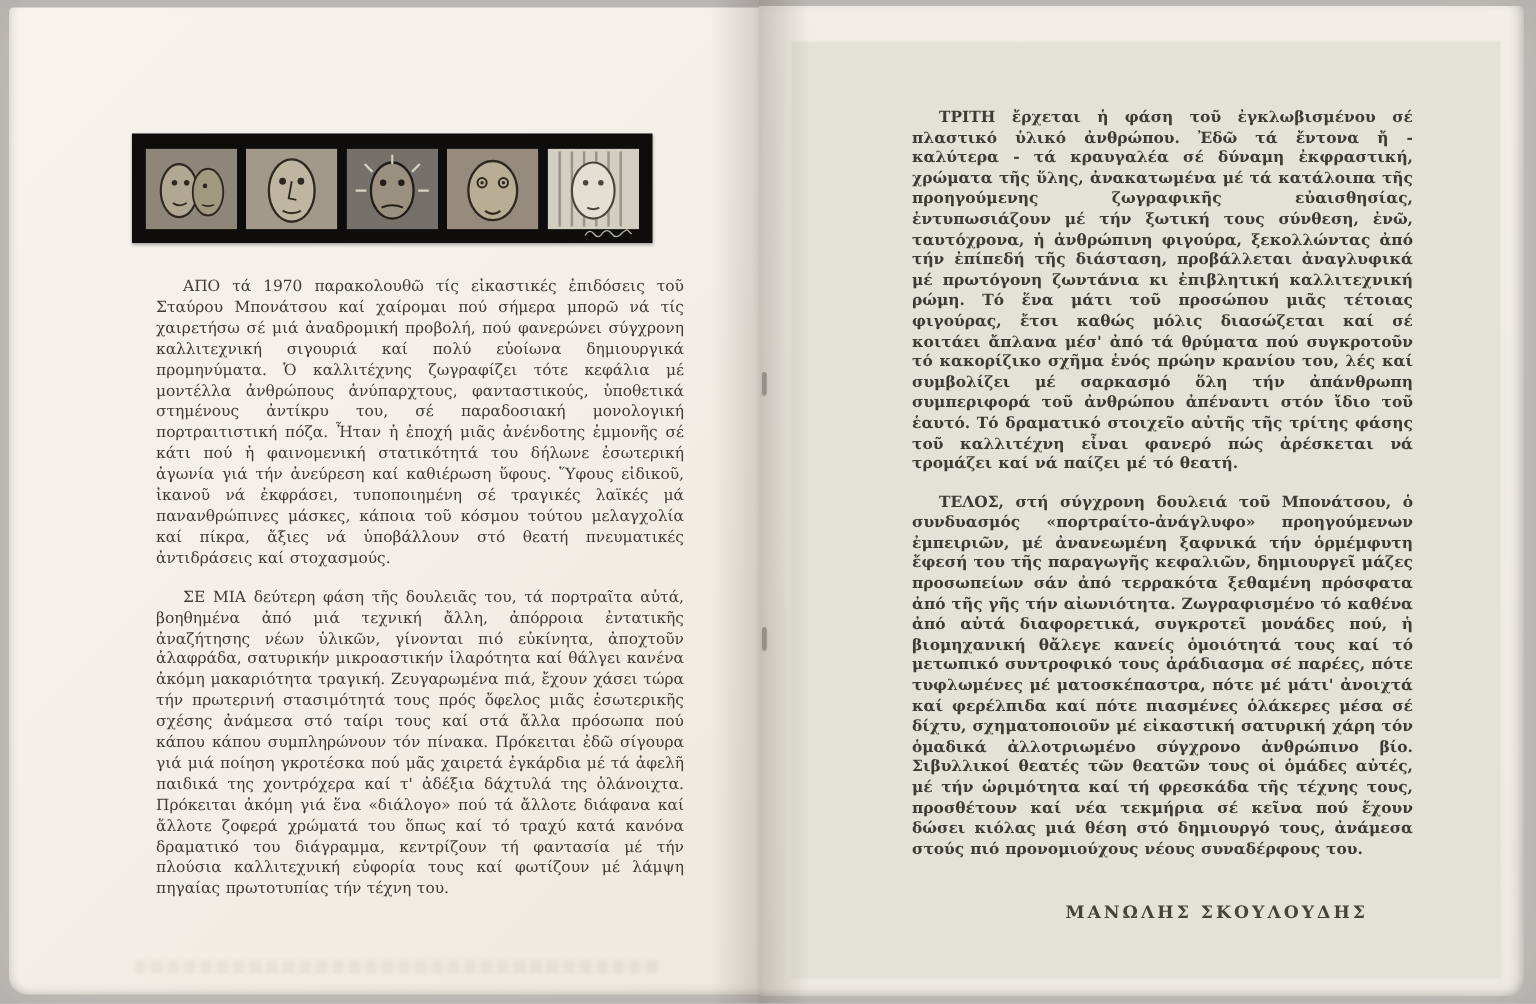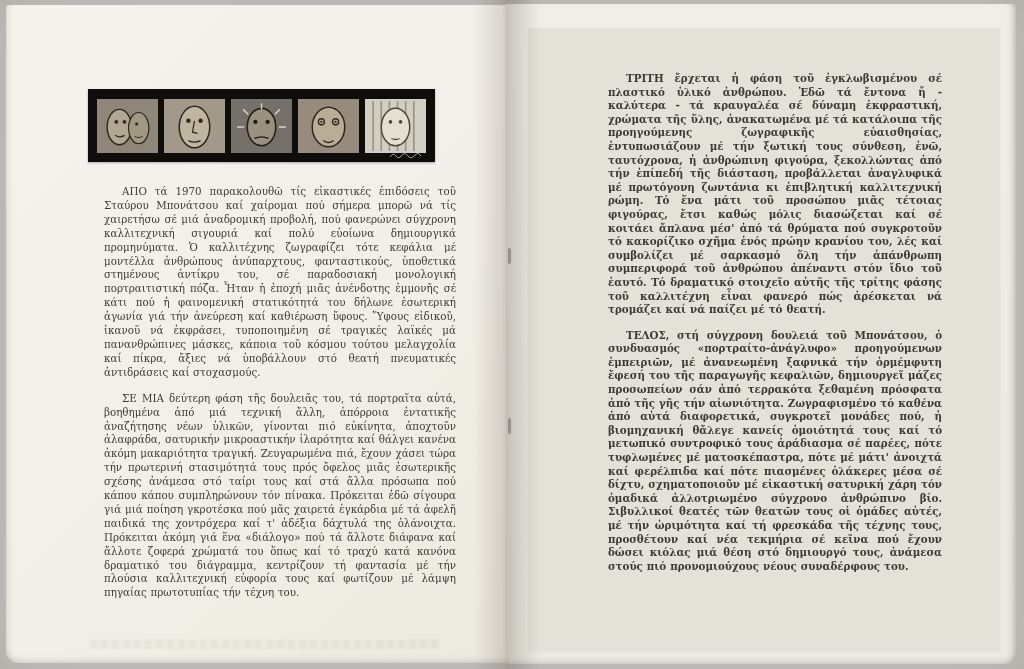--- a/index.html
+++ b/index.html
@@ -144,20 +144,21 @@
     </div>
 
     <div class="smudge"></div>
   </div>
 
   <div class="page page-right">
     <div class="panel">
       <div class="text-col right-col">
         <p>ΤΡΙΤΗ ἔρχεται ἡ φάση τοῦ ἐγκλωβισμένου σέ πλαστικό ὑλικό ἀνθρώπου. Ἐδῶ τά ἔντονα ἤ - καλύτερα - τά κραυγαλέα σέ δύναμη ἐκφραστική, χρώματα τῆς ὕλης, ἀνακατωμένα μέ τά κατάλοιπα τῆς προηγούμενης ζωγραφικῆς εὐαισθησίας, ἐντυπωσιάζουν μέ τήν ξωτική τους σύνθεση, ἐνῶ, ταυτόχρονα, ἡ ἀνθρώπινη φιγούρα, ξεκολλώντας ἀπό τήν ἐπίπεδή τῆς διάσταση, προβάλλεται ἀναγλυφικά μέ πρωτόγονη ζωντάνια κι ἐπιβλητική καλλιτεχνική ρώμη. Τό ἕνα μάτι τοῦ προσώπου μιᾶς τέτοιας φιγούρας, ἔτσι καθώς μόλις διασώζεται καί σέ κοιτάει ἄπλανα μέσ' ἀπό τά θρύματα πού συγκροτοῦν τό κακορίζικο σχῆμα ἑνός πρώην κρανίου του, λές καί συμβολίζει μέ σαρκασμό ὅλη τήν ἀπάνθρωπη συμπεριφορά τοῦ ἀνθρώπου ἀπέναντι στόν ἴδιο τοῦ ἑαυτό. Τό δραματικό στοιχεῖο αὐτῆς τῆς τρίτης φάσης τοῦ καλλιτέχνη εἶναι φανερό πώς ἀρέσκεται νά τρομάζει καί νά παίζει μέ τό θεατή.</p>
         <p>ΤΕΛΟΣ, στή σύγχρονη δουλειά τοῦ Μπονάτσου, ὁ συνδυασμός «πορτραίτο-ἀνάγλυφο» προηγούμενων ἐμπειριῶν, μέ ἀνανεωμένη ξαφνικά τήν ὁρμέμφυτη ἔφεσή του τῆς παραγωγῆς κεφαλιῶν, δημιουργεῖ μάζες προσωπείων σάν ἀπό τερρακότα ξεθαμένη πρόσφατα ἀπό τῆς γῆς τήν αἰωνιότητα. Ζωγραφισμένο τό καθένα ἀπό αὐτά διαφορετικά, συγκροτεῖ μονάδες πού, ἡ βιομηχανική θἄλεγε κανείς ὁμοιότητά τους καί τό μετωπικό συντροφικό τους ἀράδιασμα σέ παρέες, πότε τυφλωμένες μέ ματοσκέπαστρα, πότε μέ μάτι' ἀνοιχτά καί φερέλπιδα καί πότε πιασμένες ὁλάκερες μέσα σέ δίχτυ, σχηματοποιοῦν μέ εἰκαστική σατυρική χάρη τόν ὁμαδικά ἀλλοτριωμένο σύγχρονο ἀνθρώπινο βίο. Σιβυλλικοί θεατές τῶν θεατῶν τους οἱ ὁμάδες αὐτές, μέ τήν ὡριμότητα καί τή φρεσκάδα τῆς τέχνης τους, προσθέτουν καί νέα τεκμήρια σέ κεῖνα πού ἔχουν δώσει κιόλας μιά θέση στό δημιουργό τους, ἀνάμεσα στούς πιό προνομιούχους νέους συναδέρφους του.</p>
+        <div class="signature">ΜΑΝΩΛΗΣ ΣΚΟΥΛΟΥΔΗΣ</div>
       </div>
     </div>
   </div>
 
   <div class="gutter"></div>
   <div class="staple s1"></div>
   <div class="staple s2"></div>
 </div>
 
 </body></html>

